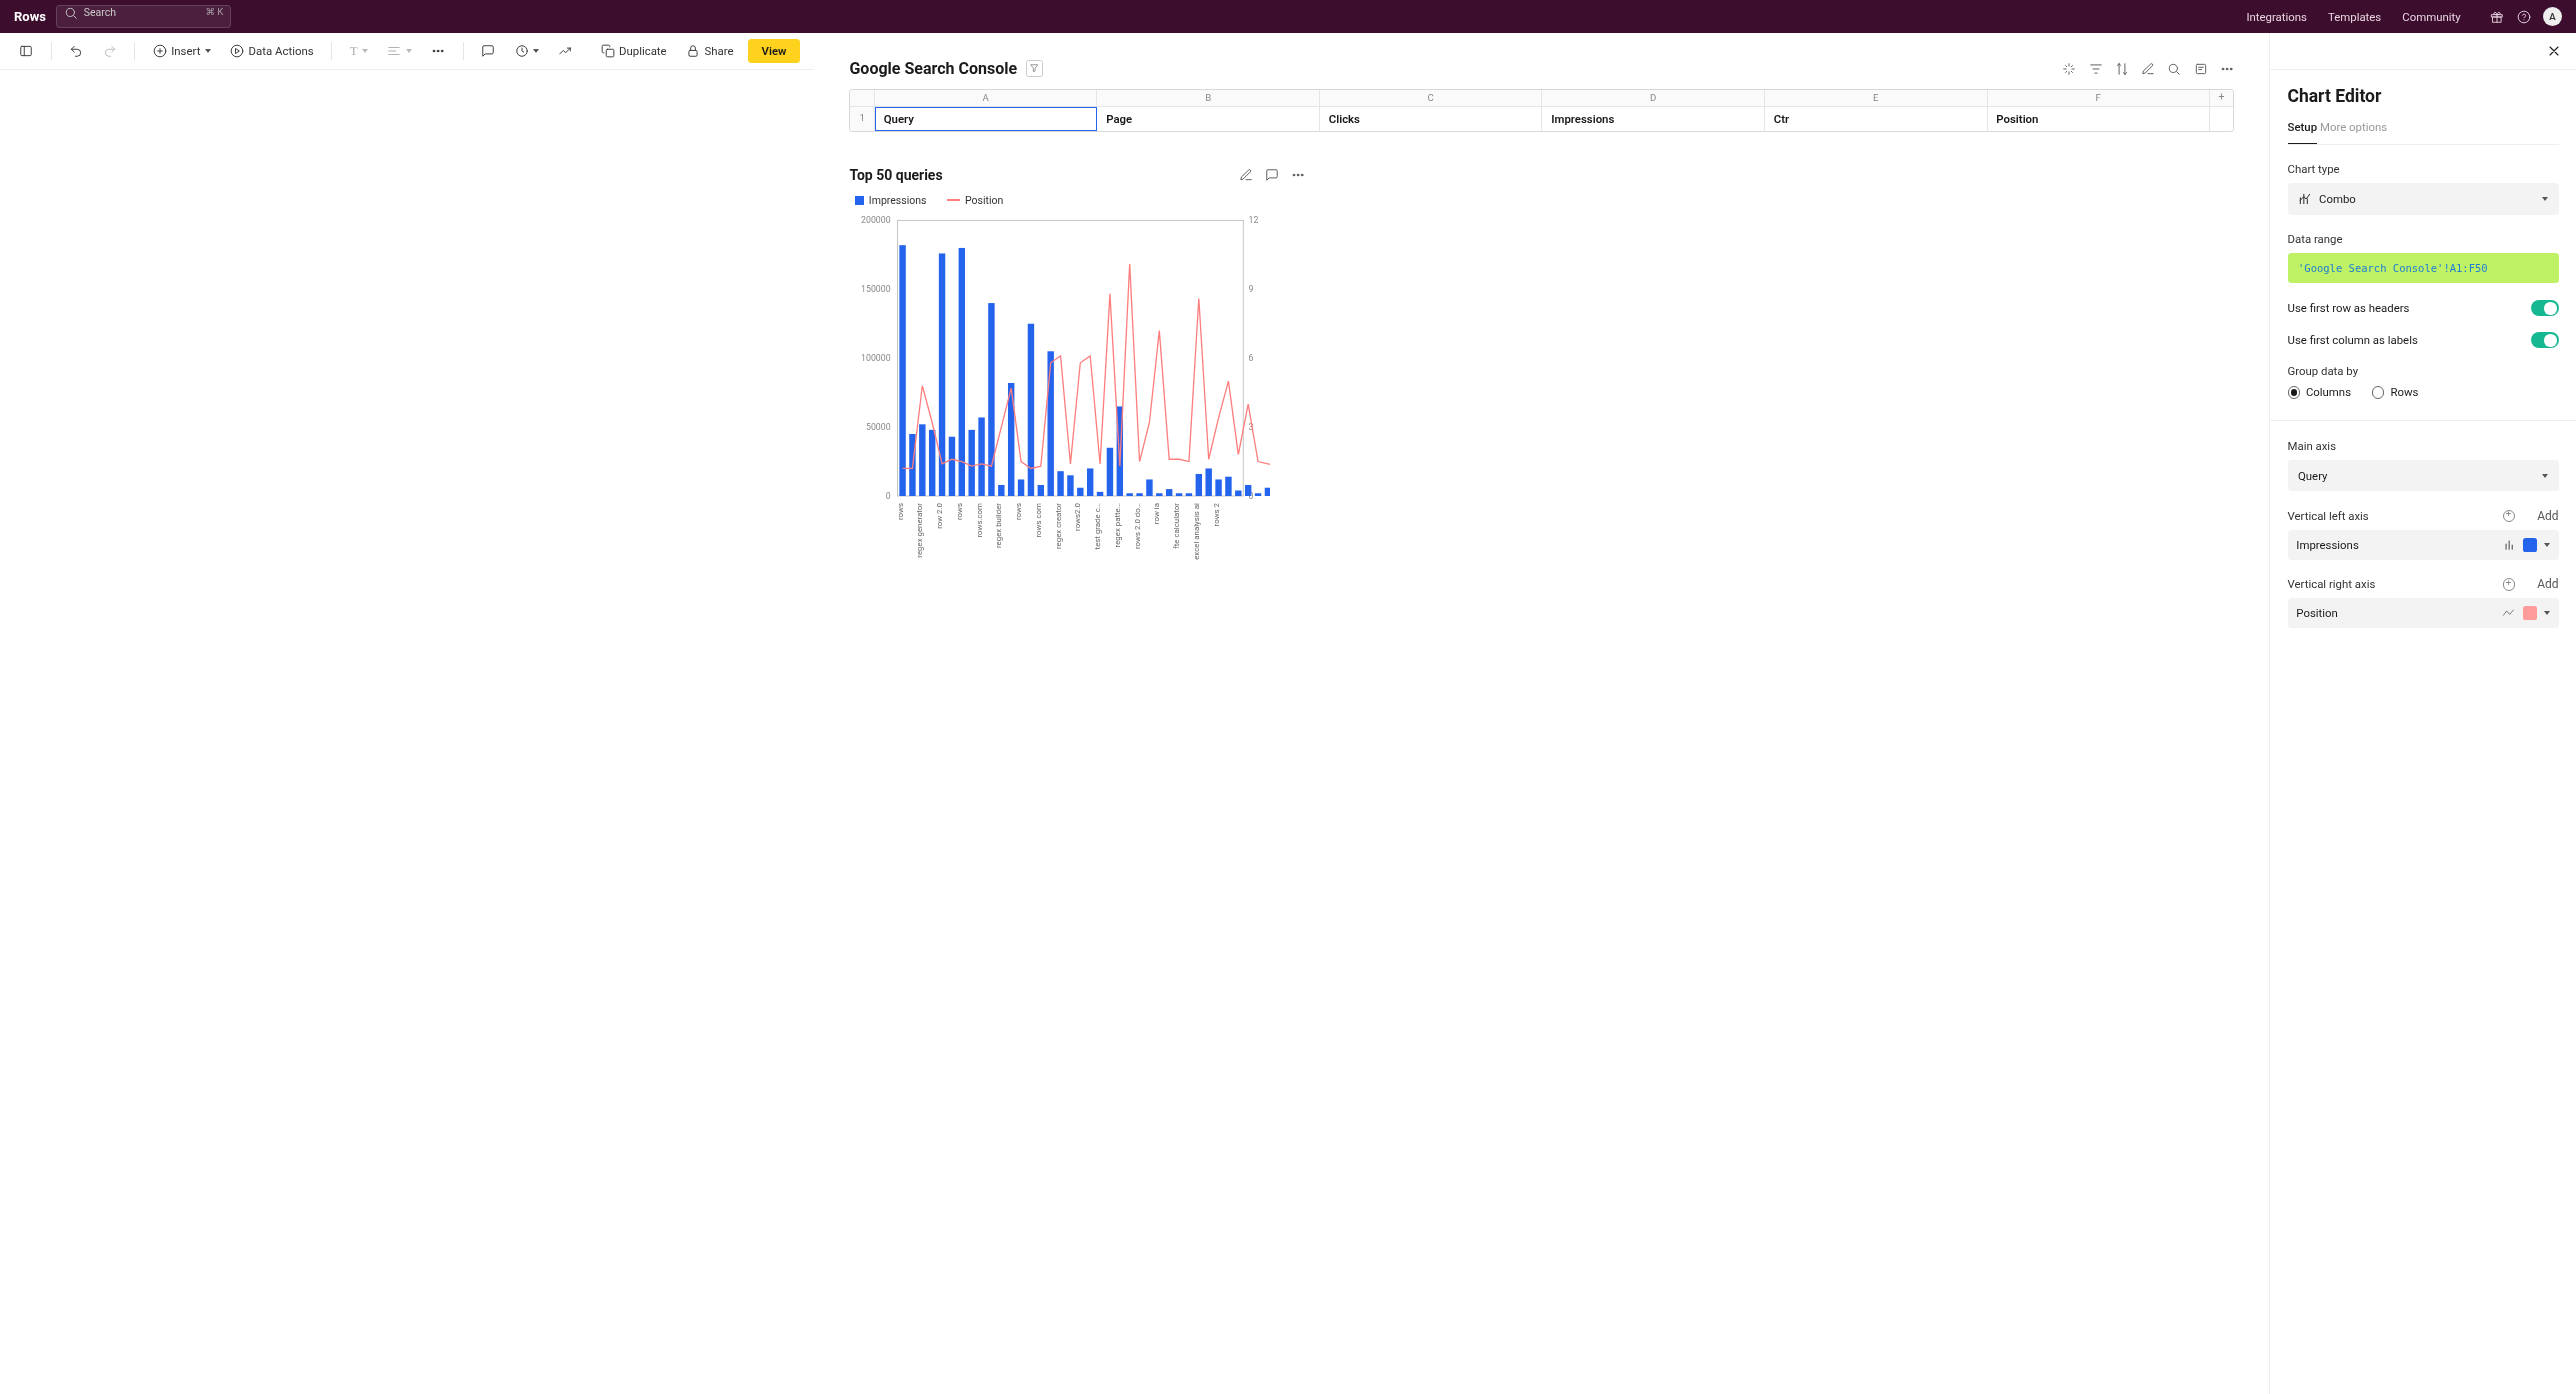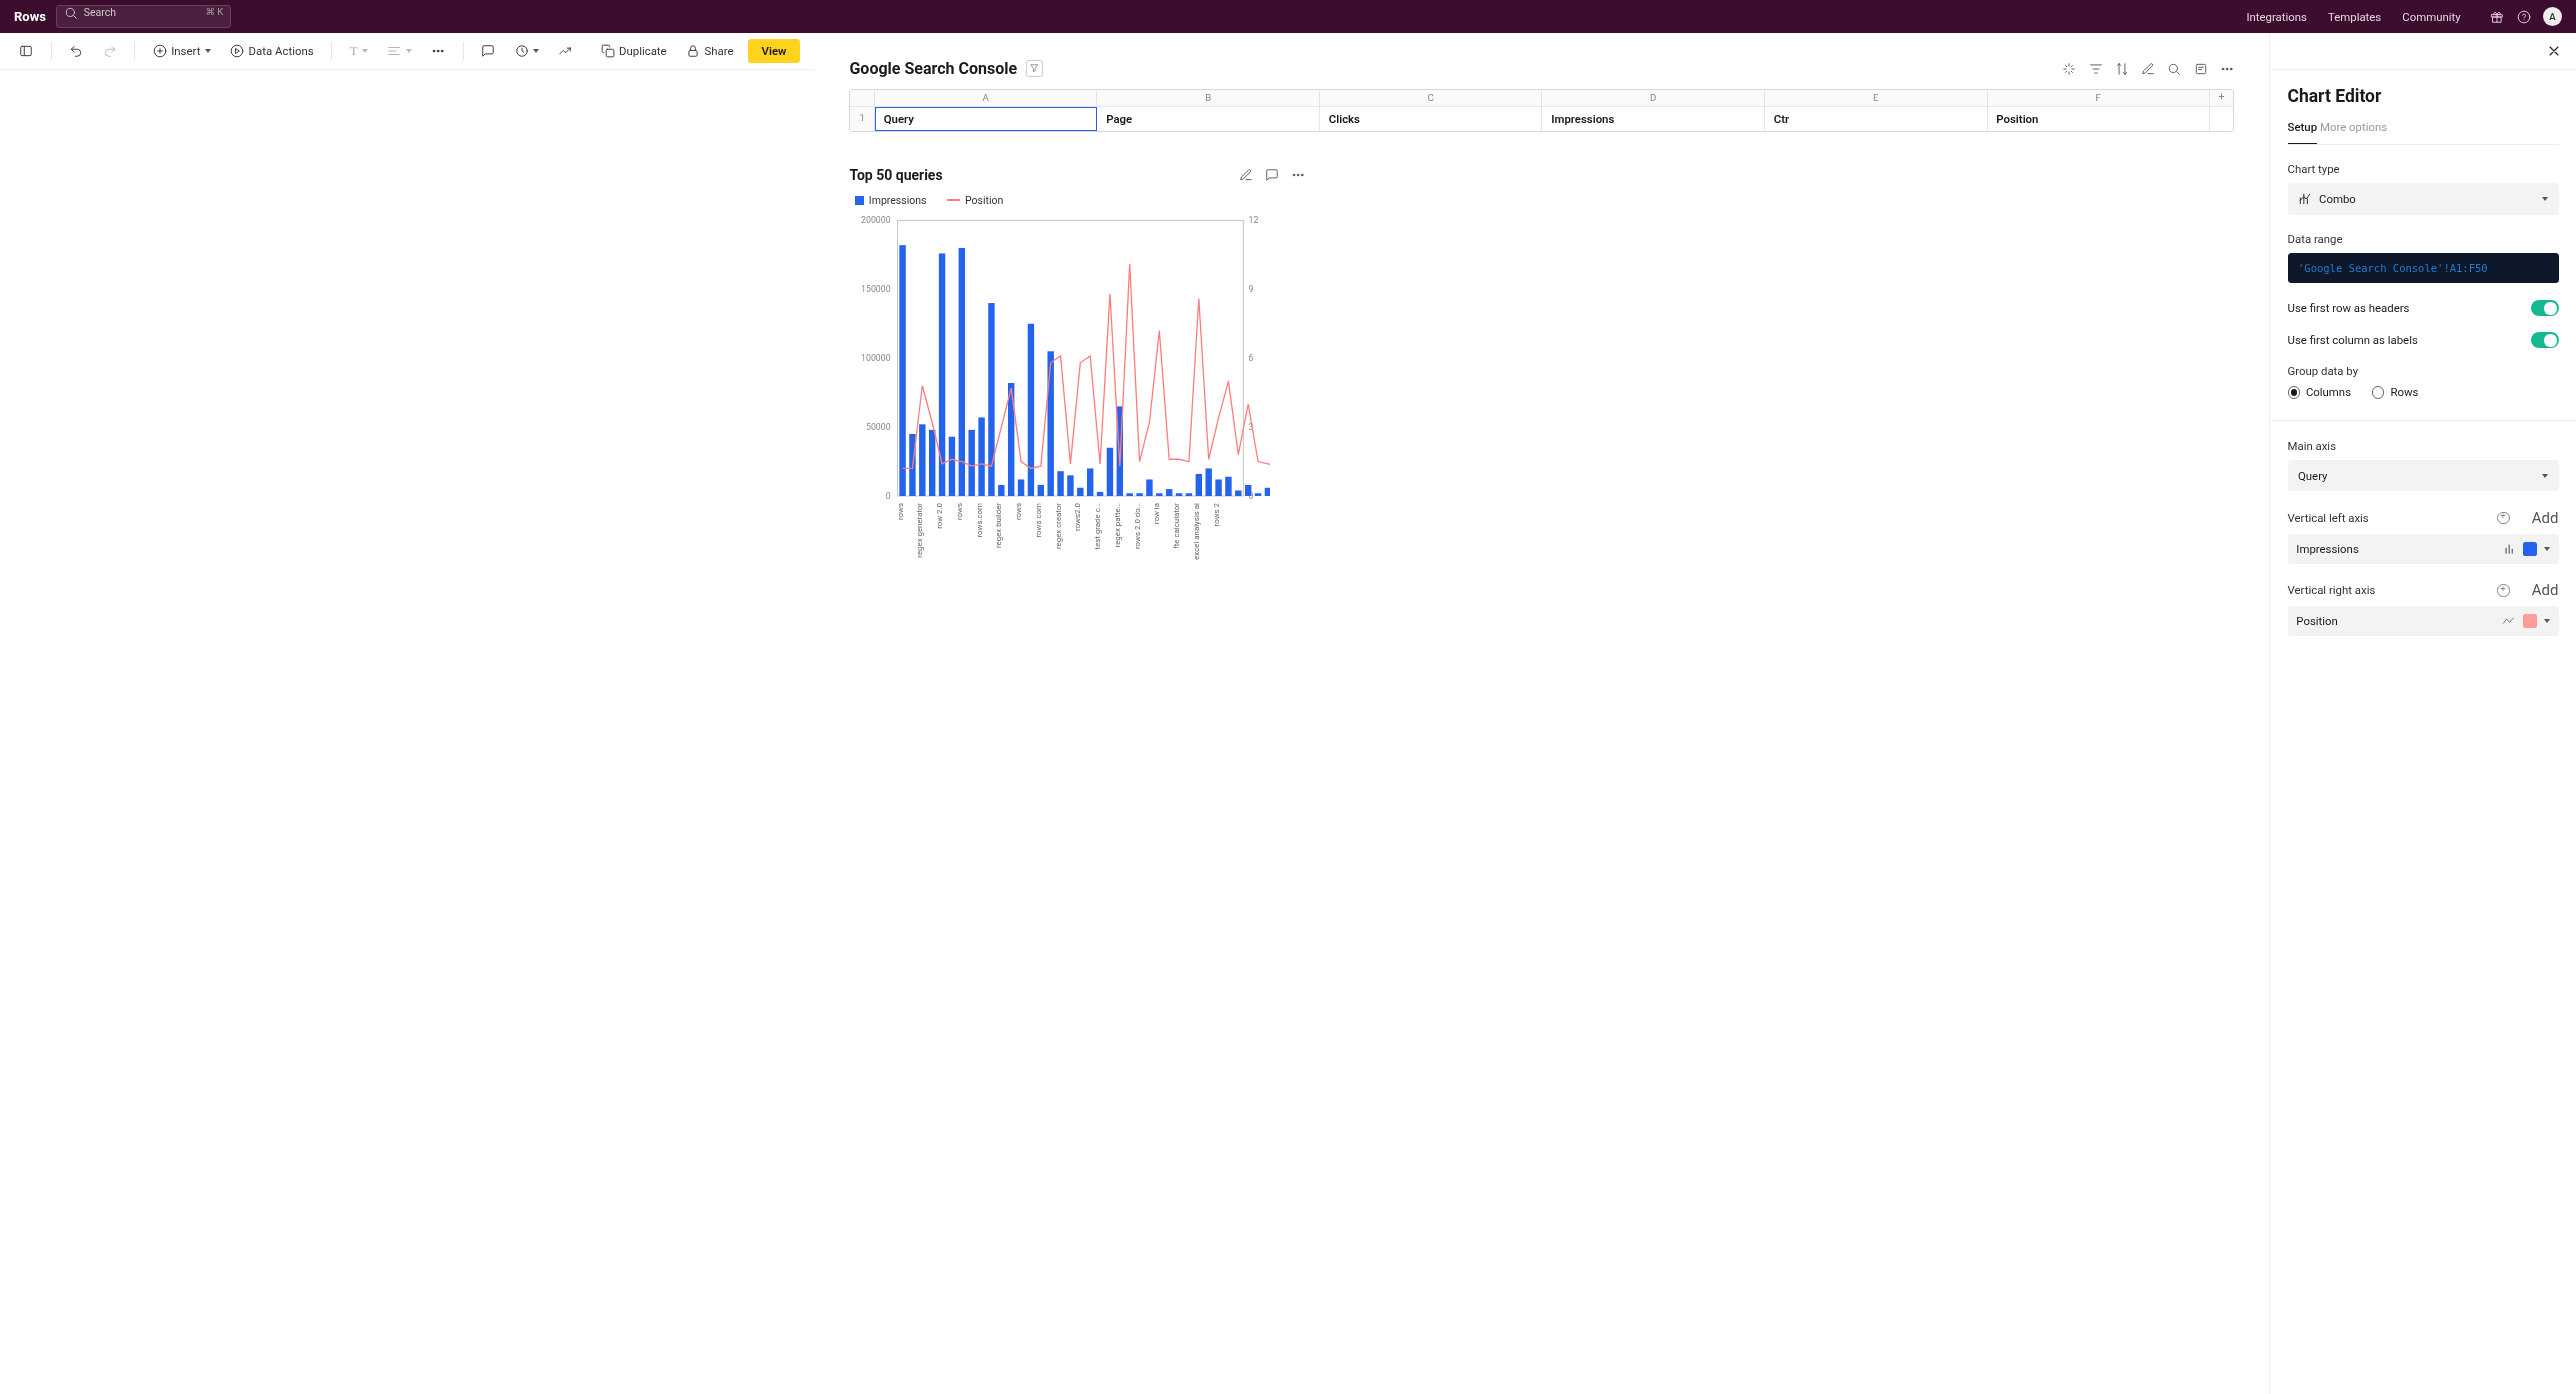--- a/index.html
+++ b/index.html
@@ -70,31 +70,31 @@
 .right-panel { width: 307px; border-left: 0.9px solid #eee; display: flex; flex-direction: column; }
 .rp-close { height: 37px; display: flex; align-items: center; justify-content: flex-end; padding: 0 14px; border-bottom: 0.9px solid #eee; }
 .rp-body { padding: 16px 17.5px; overflow: auto; flex: 1; }
 .rp-title { font-size: 17.5px; font-weight: 700; margin-bottom: 14px; }
 .rp-tabs { display: flex; gap: 3px; border-bottom: 0.9px solid #eee; margin-bottom: 17.5px; font-size: 11.4px; }
 .rp-tab { padding-bottom: 8.8px; color: #999; cursor: pointer; }
 .rp-tab.active { color: #1a1a1a; border-bottom: 1.8px solid #1a1a1a; font-weight: 500; }
 .rp-label { font-size: 11.4px; color: #333; margin-bottom: 7px; display: block; }
 .rp-select { background: #f3f3f3; border: none; border-radius: 3.5px; padding: 8.8px 10.5px; display: flex; align-items: center; gap: 7px; font-size: 11.4px; margin-bottom: 17.5px; position: relative; }
 .rp-select .chev { margin-left: auto; }
-.rp-input { background: #0f172a; border: none; border-radius: 3.5px; padding: 8.8px 10.5px; font-family: ui-monospace, Menlo, monospace; font-size: 10.5px; color: #1e7ed6; margin-bottom: 17.5px; width: 100%; }
+.rp-input { background: #bef264; border: none; border-radius: 3.5px; padding: 8.8px 10.5px; font-family: ui-monospace, Menlo, monospace; font-size: 10.5px; color: #1e7ed6; margin-bottom: 17.5px; width: 100%; }
 .rp-toggle-row { display: flex; align-items: center; justify-content: space-between; margin-bottom: 16px; font-size: 11.4px; }
 .toggle { width: 28px; height: 16px; background: #15b890; border-radius: 8.8px; position: relative; cursor: pointer; }
 .toggle::after { content: ''; position: absolute; right: 1.8px; top: 1.8px; width: 12.3px; height: 12.3px; background: #fff; border-radius: 50%; }
 .rp-radio-row { display: flex; gap: 21px; margin-bottom: 21px; }
 .radio { display: flex; align-items: center; gap: 6.1px; font-size: 11.4px; cursor: pointer; }
 .radio-dot { width: 12.3px; height: 12.3px; border: 1.3px solid #666; border-radius: 50%; display: flex; align-items: center; justify-content: center; }
 .radio-dot.on::after { content: ''; width: 6.1px; height: 6.1px; background: #1a1a1a; border-radius: 50%; }
 .rp-divider { height: 0.9px; background: #eee; margin: 7px -17.5px 17.5px; }
 .rp-axis-header { display: flex; align-items: center; justify-content: space-between; margin-bottom: 7px; }
-.add-btn { display: flex; align-items: center; gap: 22px; font-size: 15px; color: #555; cursor: pointer; }
+.add-btn { display: flex; align-items: center; gap: 22px; font-size: 12px; color: #555; cursor: pointer; }
 .rp-axis-field { background: #f3f3f3; border-radius: 3.5px; padding: 8px 8.8px; display: flex; align-items: center; gap: 7px; font-size: 11.4px; margin-bottom: 17.5px; }
 .axis-controls { margin-left: auto; display: flex; align-items: center; gap: 7px; }
 .color-chip { width: 14px; height: 14px; border-radius: 2.6px; }
 .mini-line { width: 14px; height: 10.5px; }
 
 svg.i { width: 14px; height: 14px; stroke: currentColor; fill: none; stroke-width: 1.6; stroke-linecap: round; stroke-linejoin: round; }
 </style>
 </head>
 <body>
 

